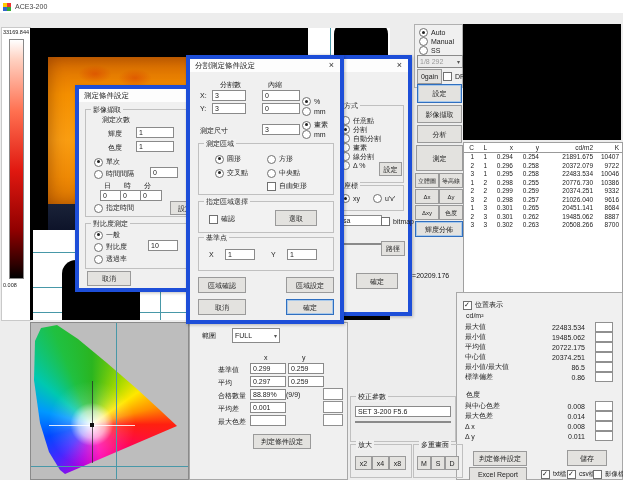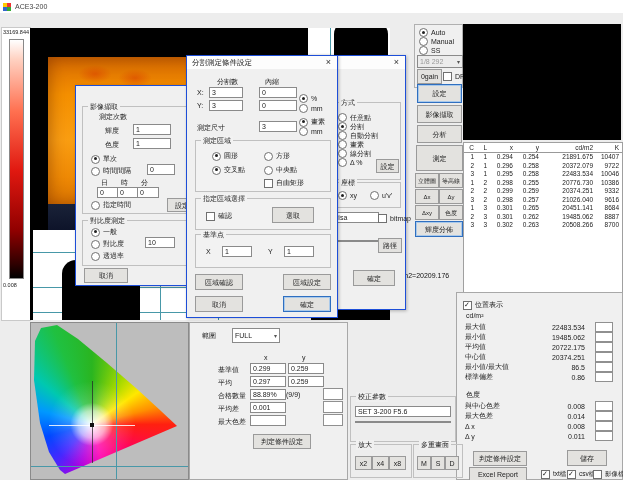--- a/index.html
+++ b/index.html
@@ -60,21 +60,21 @@
   .tablewrap th{font-weight:normal;border-bottom:1px solid #999;padding:0 3px;text-align:right;line-height:9px;}
   .tablewrap td{padding:0 3px;text-align:right;line-height:8.5px;}
   
   .stats{position:absolute;left:456px;top:292px;width:165px;height:186px;background:#f0f0f0;border:1px solid #a8a8a8;}
   .srow{display:flex;align-items:center;height:10px;font-size:7px;}
   .srow .sl{flex:1;white-space:nowrap;}
   .srow .sv{width:50px;text-align:right;}
   .srow .sb{width:16px;height:8px;border:1px solid #909090;background:#fff;margin-left:10px;}
   .statrows{position:absolute;left:8px;width:148px;}
   
-  .dlg{position:absolute;background:#f0f0f0;border:1px solid #1d4ed8;box-shadow:1px 1px 3px rgba(0,0,0,.25);}
+  .dlg{position:absolute;background:#f0f0f0;border:4px solid #1d4ed8;box-shadow:1px 1px 3px rgba(0,0,0,.25);}
   .dlg-title{position:absolute;left:0;top:0;right:0;height:13px;background:#fdfdfd;font-size:7.5px;display:flex;align-items:center;padding-left:5px;}
   .close{position:absolute;top:1px;right:2px;width:13px;height:11px;text-align:center;font-size:9px;line-height:11px;color:#333;}
   
   .cie{position:absolute;left:30px;top:322px;width:157px;height:156px;background:#bdbdbd;border:1px solid #8a8a8a;overflow:hidden;}
   .horseshoe{position:absolute;left:0;top:0;width:156px;height:156px;
     background:
       radial-gradient(circle 30px at 39% 65%,rgba(255,255,255,.98),rgba(255,255,255,.55) 45%,rgba(255,255,255,0) 72%),
       radial-gradient(circle 58px at 39% 65%,rgba(255,255,255,.35),rgba(255,255,255,0) 75%),
       conic-gradient(from 0deg at 39% 65%,#2ab520 0deg,#9ed800 32deg,#ffe800 55deg,#ff9000 75deg,#ff2010 90deg,#ff0060 125deg,#ff00b0 165deg,#b000e0 195deg,#4428ff 225deg,#0048ff 255deg,#0098ff 285deg,#00c8b0 310deg,#20c040 338deg,#2ab520 360deg);
     clip-path:polygon(26px 2px,47px 16px,76px 40px,106px 66px,130px 88px,146px 103px,34px 151px,29px 147px,18px 129px,9px 100px,3px 57px,4px 18px,10px 5px);}
@@ -389,20 +389,23 @@
   <div class="cie">
     <div class="horseshoe"></div>
     <div class="ch-v"></div>
     <div class="ch-h"></div>
     <div class="mk-v"></div>
     <div class="mk-h"></div>
     <div class="mk-dot"></div>
   </div>
 
   <div class="dlg z3" style="left:75px;top:85px;width:175px;height:199px">
+    <div class="dlg-title">
+      <span>測定條件設定</span>
+    </div>
     <div class="grp" style="left:6px;top:20px;width:162px;height:106px;">
       <b>影像擷取</b>
       <span class="lbl" style="left:16px;top:5px">測定次數</span>
       <span class="lbl" style="left:22px;top:19px">輝度</span>
       <div class="fld" style="left:50px;top:17px;width:32px">1</div>
       <span class="lbl" style="left:22px;top:33px">色度</span>
       <div class="fld" style="left:50px;top:31px;width:32px">1</div>
       <span class="radio on" style="left:8px;top:47px">
           <i></i>
           <span>單次</span>

